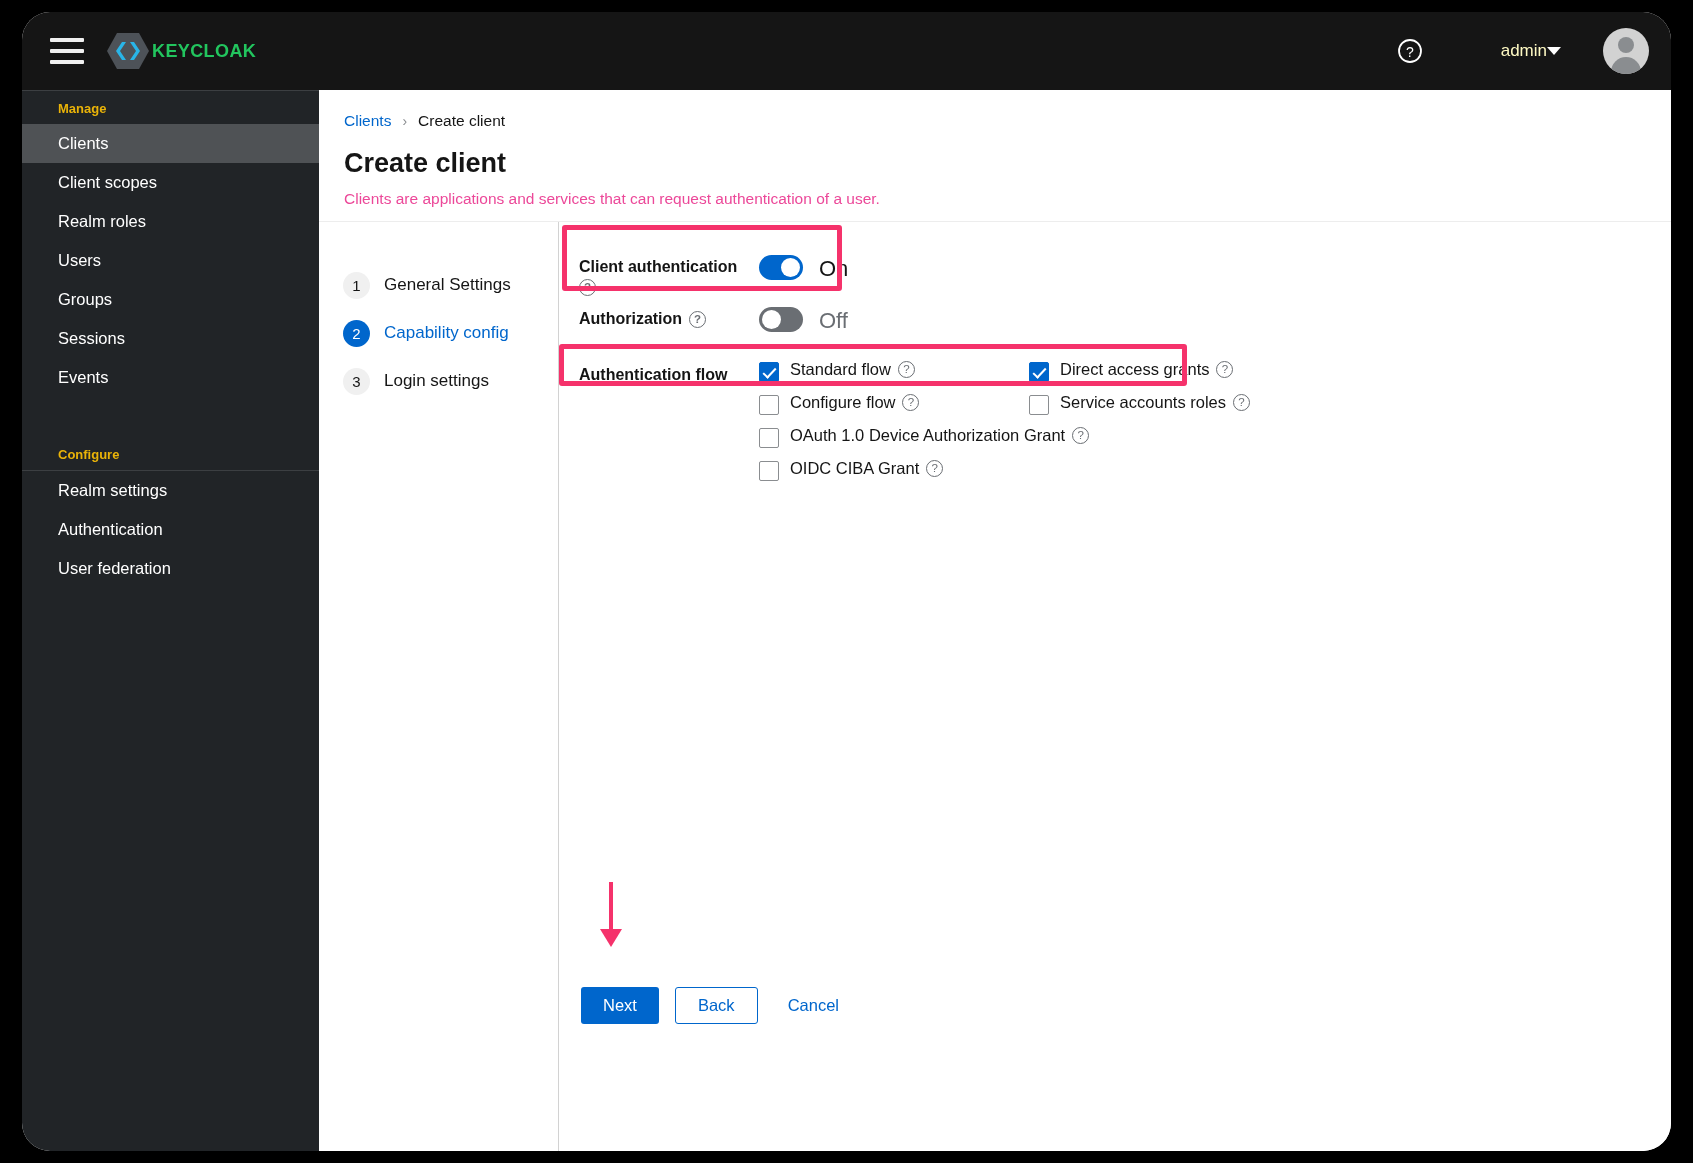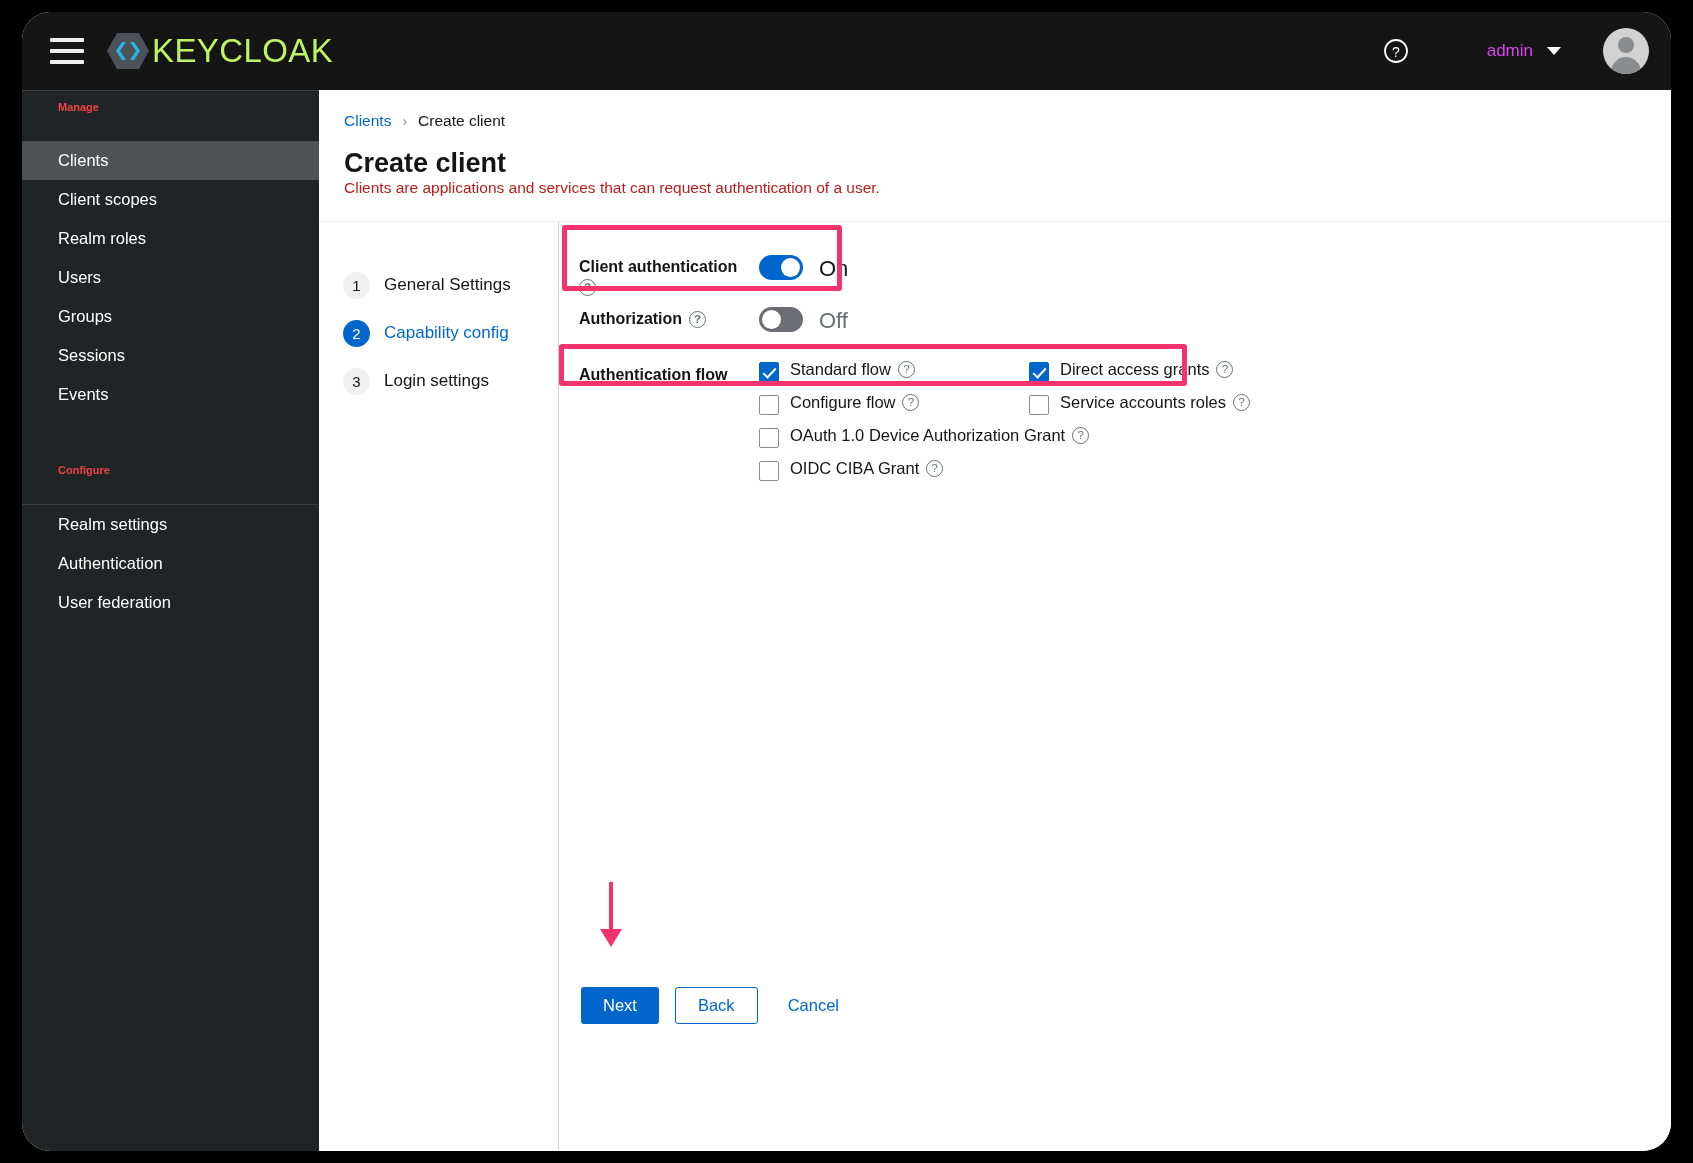--- a/index.html
+++ b/index.html
@@ -29,30 +29,30 @@
     width: 34px; height: 26px;
     margin-left: 28px; margin-right: 22px;
     display: flex; flex-direction: column; justify-content: space-between;
     cursor: pointer;
   }
   .hamburger i { display: block; height: 4px; background: #f0f0f0; border-radius: 1px; }
 
   .brand { display: flex; align-items: center; }
   .brand-mark { width: 44px; height: 42px; margin-right: 2px; }
   .brand-text {
-    color: #bef264; font-size: 33px; font-weight: normal;
+    color: #22c55e; font-size: 18px; font-weight: bold;
     letter-spacing: 0.4px;
   }
 
   .masthead-right {
     margin-left: auto; display: flex; align-items: center;
     padding-right: 22px;
   }
   .help-icon { width: 26px; height: 26px; margin-right: 78px; cursor: pointer; }
-  .user-name { color: #d946ef; font-size: 17px; margin-right: 14px; }
+  .user-name { color: #fef9c3; font-size: 17px; }
   .caret-down {
     width: 0; height: 0;
     border-left: 7px solid transparent;
     border-right: 7px solid transparent;
     border-top: 8px solid #ffffff;
     margin-right: 42px; cursor: pointer;
   }
   .avatar {
     width: 46px; height: 46px; border-radius: 50%;
     background: #d2d2d2;
@@ -87,22 +87,22 @@
   .realm-select span { color: #fff; font-size: 16px; }
   .realm-select .caret {
     margin-left: auto;
     width: 0; height: 0;
     border-left: 7px solid transparent;
     border-right: 7px solid transparent;
     border-top: 8px solid #fff;
   }
 
   .nav-group-title {
-    color: #ef4444; font-size: 11px; font-weight: 600;
-    padding: 10px 0 28px 36px;
+    color: #eab308; font-size: 13px; font-weight: 600;
+    padding: 10px 0 8px 36px;
   }
   .nav-divider { height: 1px; background: #3c3f42; }
   .nav-item {
     height: 39px; display: flex; align-items: center;
     padding-left: 36px;
     color: #fff; font-size: 16.5px;
     cursor: pointer;
   }
   .nav-item.active { background: #4f5255; }
   .nav-spacer { height: 40px; }
@@ -121,21 +121,21 @@
   }
   .breadcrumb { display: flex; align-items: center; font-size: 15.5px; }
   .crumb-link { color: #0066cc; cursor: pointer; }
   .crumb-sep { color: #8a8d90; margin: 0 11px; font-size: 14px; }
   .crumb-current { color: #151515; }
   .page-title {
     font-size: 27px; font-weight: bold; color: #151515;
     margin-top: 18px;
   }
   .page-subtitle {
-    font-size: 15.5px; color: #b91c1c; 
+    font-size: 15.5px; color: #ec4899; margin-top: 11px;
   }
 
   
   .wizard {
     display: flex;
     height: 929px;
   }
   .wizard-nav {
     width: 240px;
     padding-top: 44px;

